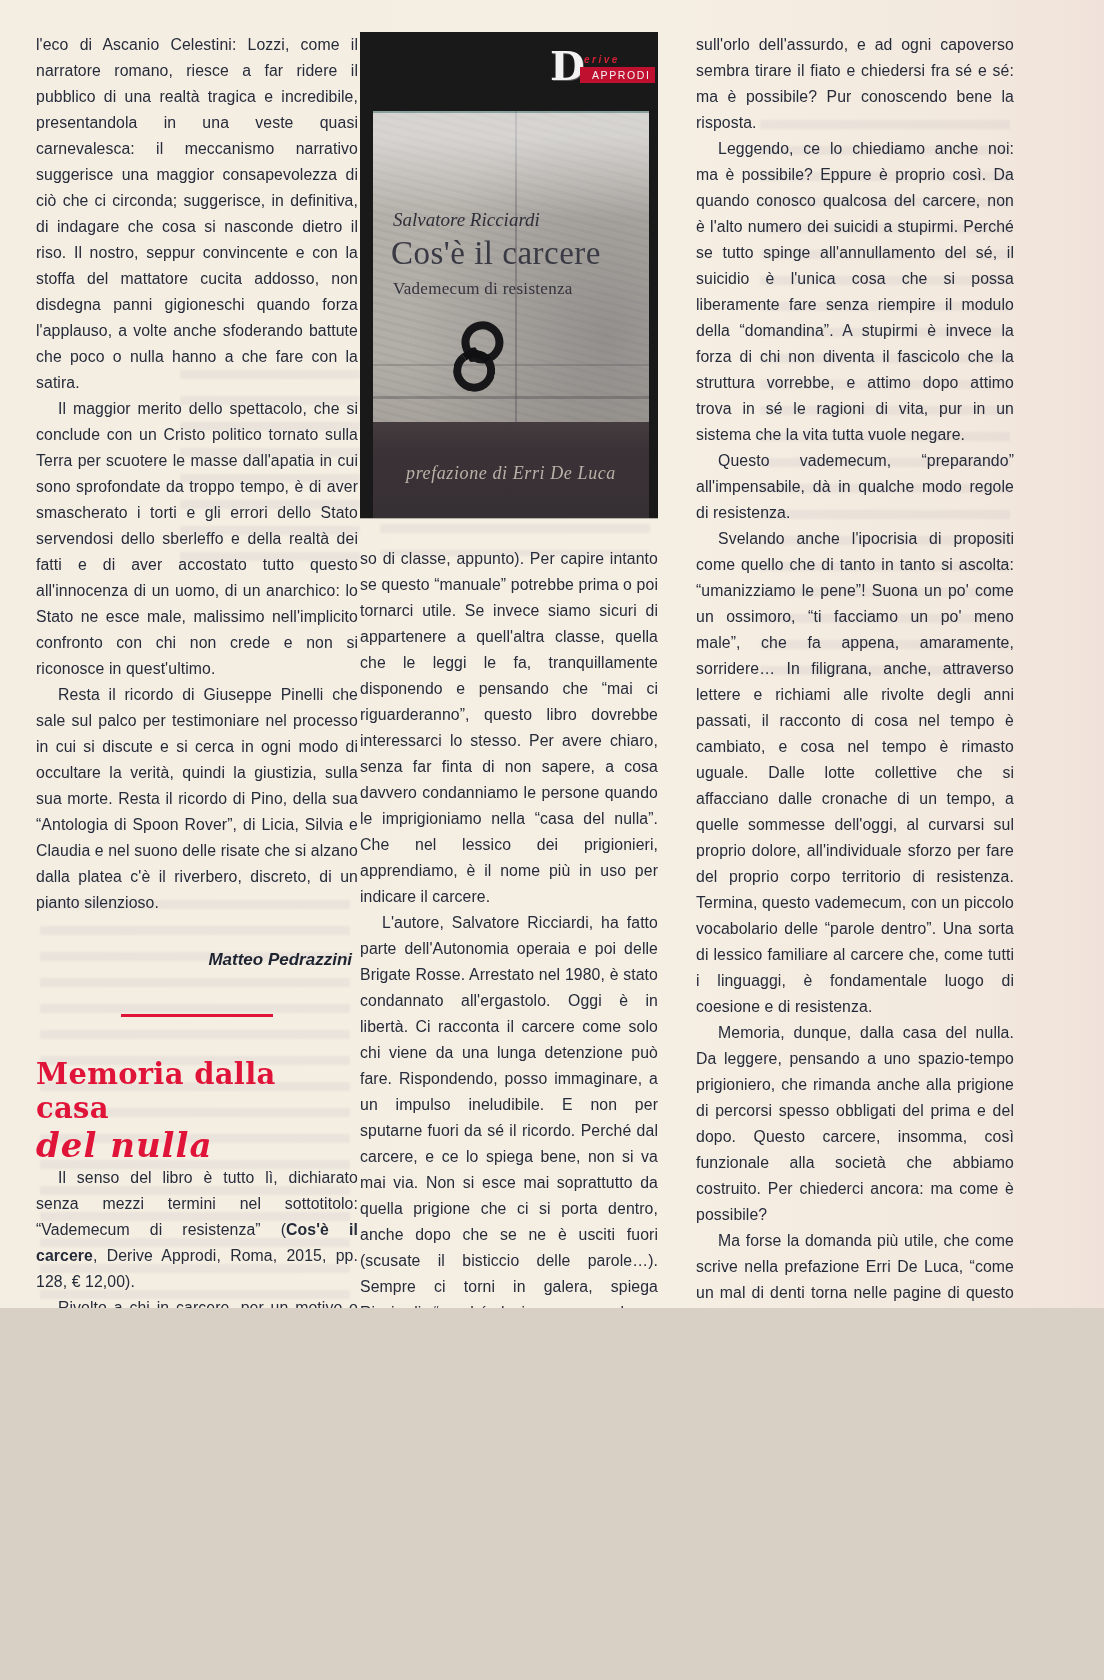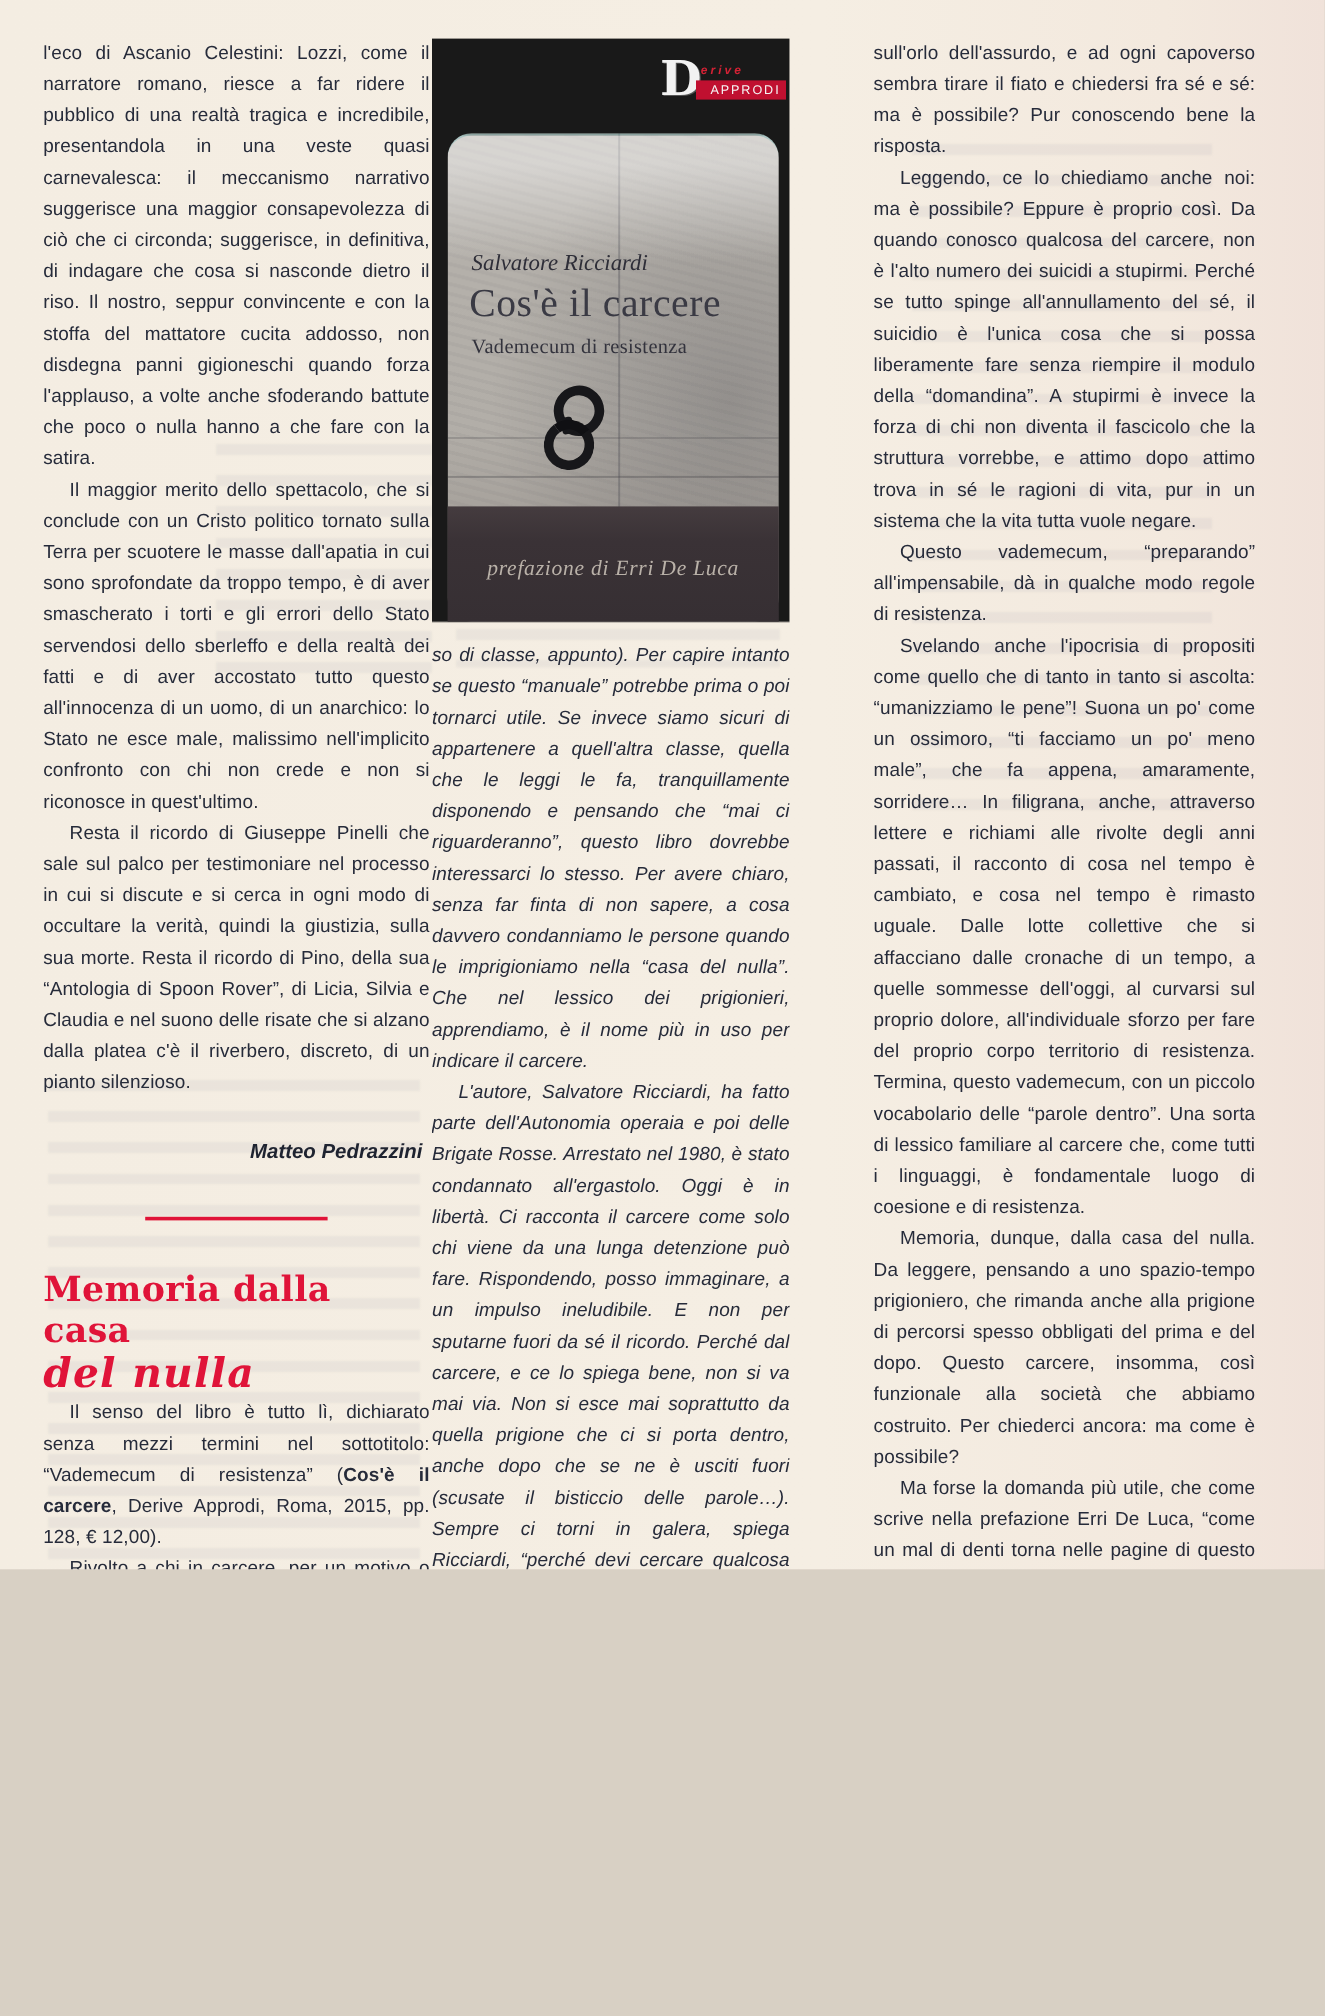--- a/index.html
+++ b/index.html
@@ -6,21 +6,21 @@
   .page {
     position:relative; width:1104px; height:1308px; overflow:hidden;
     background:linear-gradient(90deg,#f4ede2 0,#f5eee3 62%,#f3e9de 88%,#f0e2da 100%);
     font-family:"Liberation Sans", sans-serif;
     color:#262b3a;
   }
   
   .col { position:absolute; top:32px; height:1512px; overflow:hidden; }
   .col-left  { left:36px;  width:322px; }
   .col-mid   { left:360px; width:298px; }
-  .col-right { left:728px; width:318px; }
+  .col-right { left:696px; width:318px; }
   .col p {
     margin:0; font-size:15.8px; line-height:26px; text-align:justify;
     letter-spacing:.1px;
   }
   .col p.ind { text-indent:22px; }
   
   .ghost {
     position:absolute; pointer-events:none;
     background:repeating-linear-gradient(180deg, rgba(130,132,150,.085) 0 9px, transparent 9px 26px);
     filter:blur(1px);
@@ -51,21 +51,20 @@
     position:absolute; left:13px; right:9px; top:79px; bottom:0;
     background:
       linear-gradient(180deg, rgba(255,255,255,.45) 0 6%, rgba(255,255,255,0) 26%),
       linear-gradient(90deg, transparent 0 51.6%, rgba(70,70,78,.35) 51.6% 52.1%, transparent 52.1%),
       linear-gradient(180deg, transparent 0 70%, rgba(70,68,72,.35) 70% 70.5%, transparent 70.5%),
       linear-gradient(180deg, transparent 0 62%, rgba(82,80,84,.28) 62% 62.4%, transparent 62.4%),
       repeating-linear-gradient(14deg, rgba(96,94,98,.07) 0 3px, transparent 3px 8px),
       radial-gradient(120% 90% at 85% 55%, rgba(74,72,76,.30), transparent 60%),
       linear-gradient(180deg,#b6b2ac 0,#b2aea8 60%,#a5a09a 80%,#8e8983 80.5%,#9b968f 80.6%);
     border-top:2px solid rgba(120,180,180,.45);
-    border-radius:20px;
   }
   .cover-dark-band {
     position:absolute; left:0; right:0; bottom:0; height:96px;
     background:linear-gradient(180deg,#453c3f 0,#3a3236 30%,#362f33 100%);
   }
   .preface-credit {
     position:absolute; left:0; right:0; bottom:34px; text-align:center;
     font-family:"Liberation Serif", serif; font-style:italic;
     font-size:18px; color:#b9b1a8; letter-spacing:.6px;
   }
@@ -103,21 +102,21 @@
   }
   .logo-erive {
     position:absolute; left:34px; top:6px; font-style:italic; font-weight:bold;
     font-size:10px; color:#d32235; letter-spacing:2.5px;
   }
   .logo-approdi {
     position:absolute; left:30px; top:19px; background:#c01030; color:#f5f5f5;
     font-size:10.5px; font-weight:normal; letter-spacing:1.6px; padding:2px 5px 2px 12px;
   }
   
-  .mid-text { margin-top:16px;font-style:italic; }
+  .mid-text { margin-top:28px; }
   
   .footer {
     position:absolute; top:1562px; left:0; right:0; height:66px;
     display:flex; align-items:center; justify-content:flex-end; padding-right:114px;
   }
   .footer-label { font-size:27px; color:#2c2c34; margin-right:16px; }
   .footer-bar { width:11px; height:60px; background:#e0153a; margin-right:14px; }
   .footer-num { font-size:38px; font-weight:bold; color:#17181d; letter-spacing:1px; }
   .page-bottom-edge {
     position:absolute; left:0; right:0; top:1644px; height:36px;

